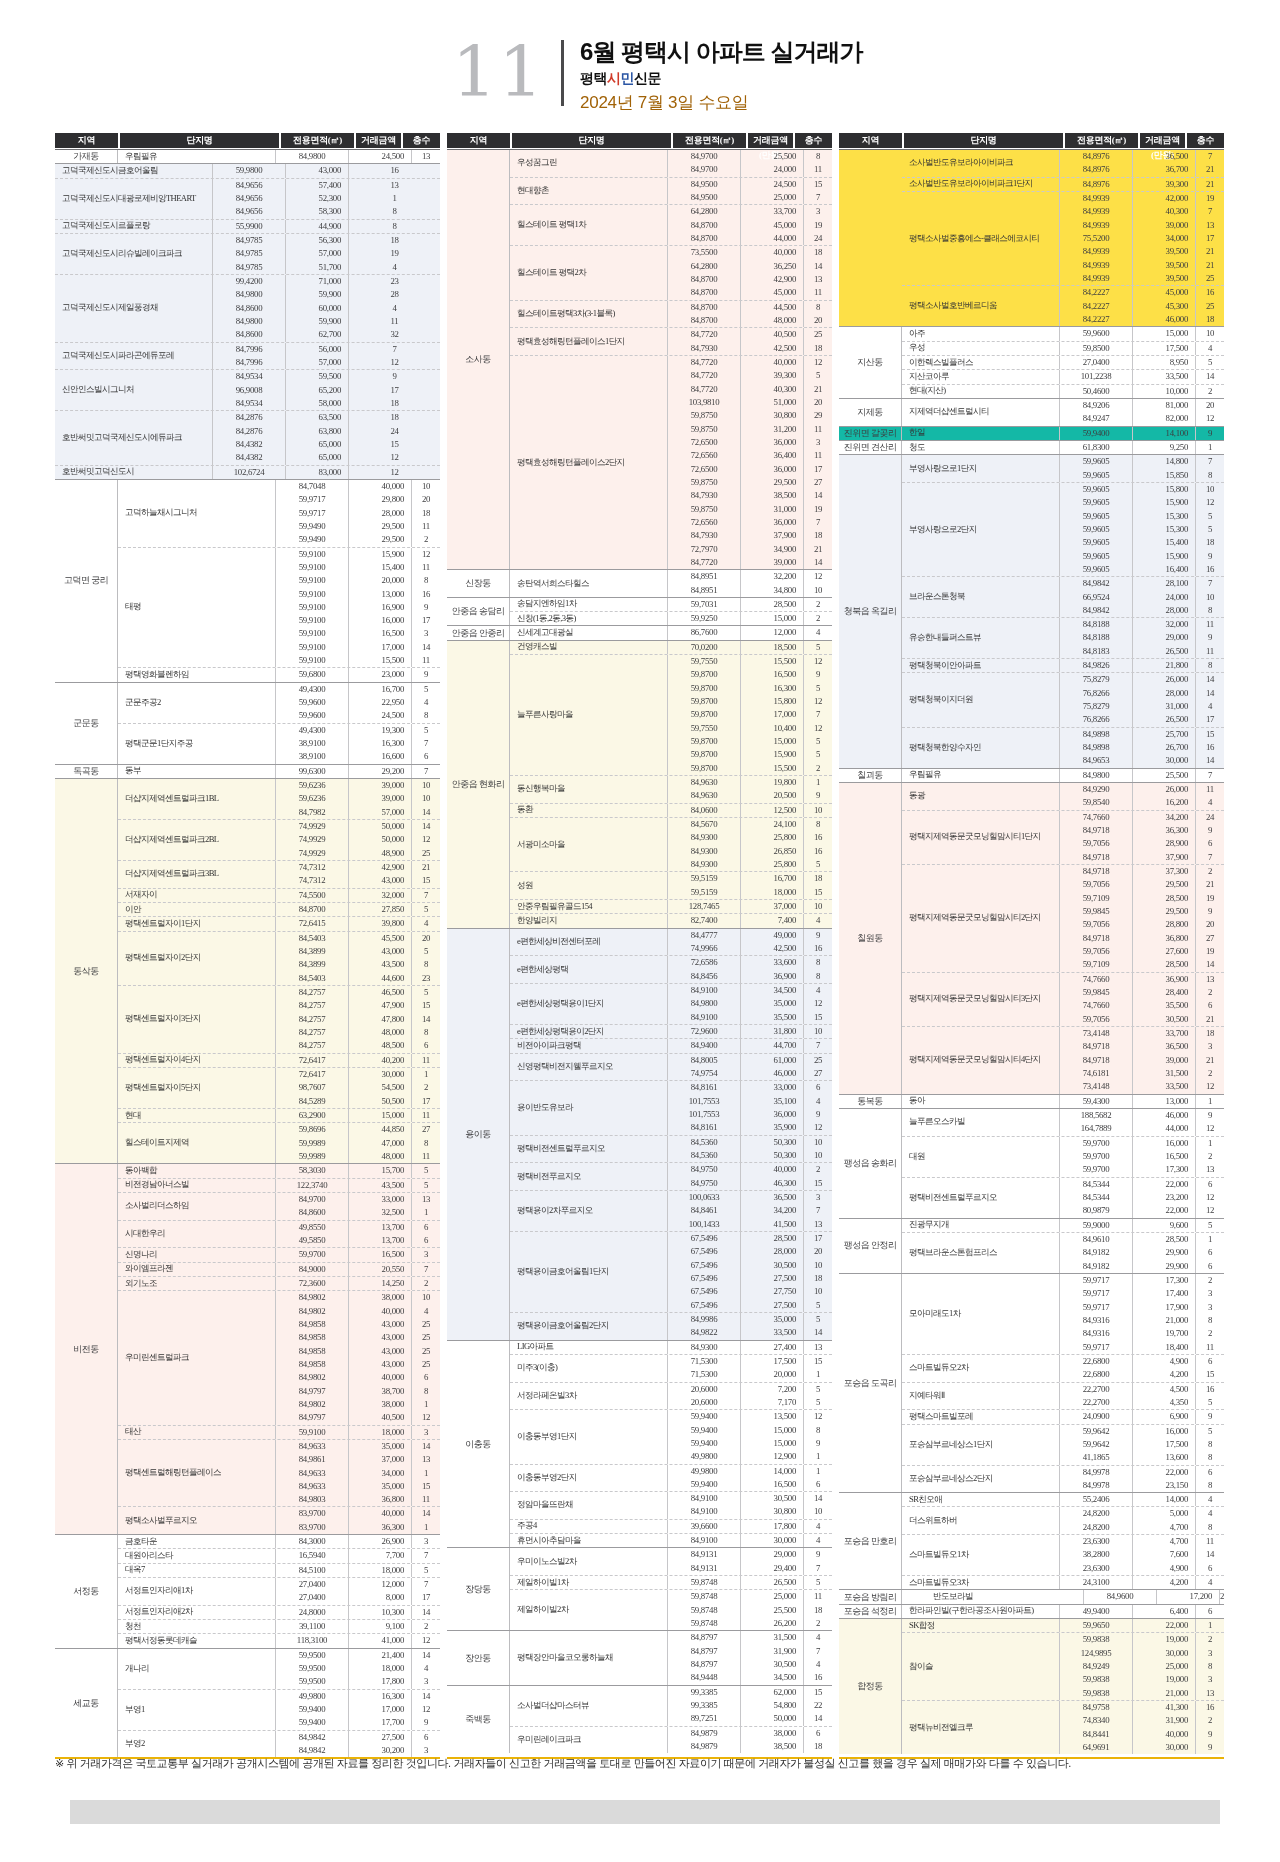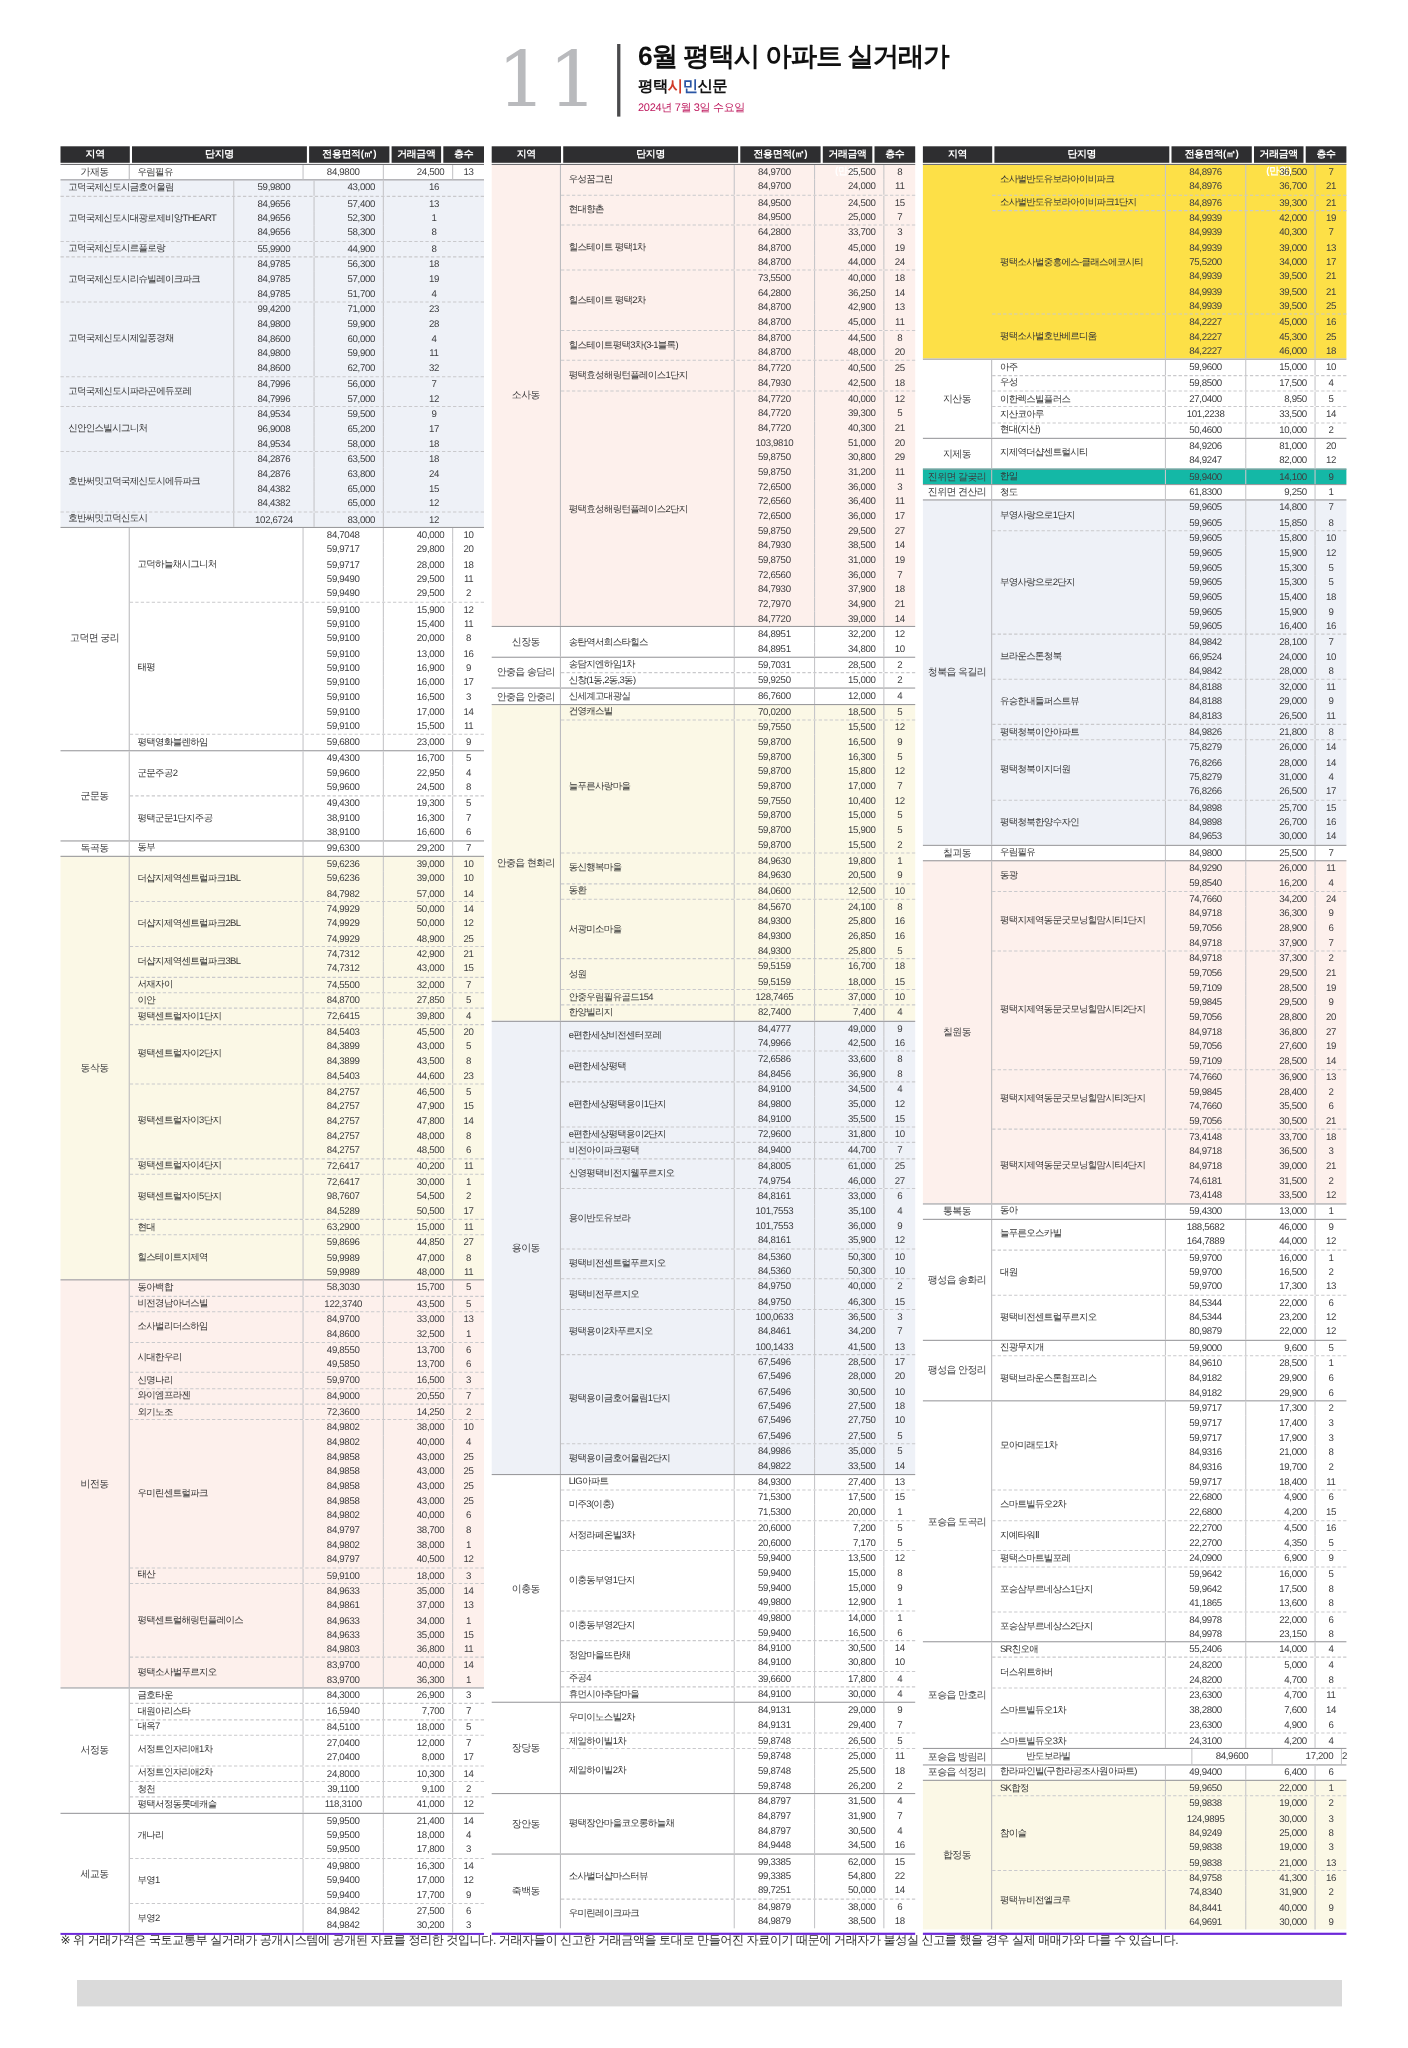--- a/index.html
+++ b/index.html
@@ -6,25 +6,25 @@
   body{font-family:"Liberation Sans","DejaVu Sans",sans-serif;background:#ffffff;}
   #page{position:relative;width:1280px;height:1862px;background:#fff;overflow:hidden;}
 
   
   #masthead{position:absolute;top:36px;left:452px;display:flex;align-items:flex-start;}
   .page-number{font-family:"DejaVu Serif","Liberation Serif",serif;font-size:70px;line-height:72px;color:#b9babd;letter-spacing:2px;}
   .mast-divider{width:3px;height:66px;background:#4a4a4c;margin:4px 16px 0 16px;}
   .mast-text{padding-top:2px;}
   .mast-title{font-size:24px;font-weight:bold;color:#101010;letter-spacing:-1px;line-height:28px;}
   .mast-publisher{font-size:14px;font-weight:bold;margin-top:4px;letter-spacing:-0.5px;}
-  .mast-date{font-size:10px;color:#be185d;margin-top:3px;letter-spacing:-0.3px;}
+  .mast-date{font-size:17px;color:#a16207;margin-top:3px;letter-spacing:-0.3px;}
 
   
   #tables{position:absolute;top:133px;left:55px;display:flex;gap:7px;}
-  .ptable{width:385px;border-bottom:2px solid #6d28d9;color:#3d3d3f;}
+  .ptable{width:385px;border-bottom:2px solid #eab308;color:#3d3d3f;font-family:Liberation Serif, serif;}
   .header-row{display:flex;height:15px;margin-bottom:1px;}
   .hcell{background:#2e2e30;color:#fff;font-size:9px;font-weight:bold;text-align:center;line-height:15px;letter-spacing:-0.3px;}
   .hcell{margin-right:2px;}
   .hcell:last-child{margin-right:0;}
   .h0{width:63px;}.h1{width:159px;}.h2{width:73px;}.h3{width:45px;}.h4{flex:1;}
   .region-block{display:flex;border-top:1px solid #9b9b9e;}
   .region-block:nth-child(2){border-top:1px solid #6f6f72;}
   .region-cell{flex:0 0 62px;display:flex;align-items:center;justify-content:center;
     border-right:1px solid #bcbcbf;font-size:9px;letter-spacing:-0.5px;white-space:nowrap;}
   .region-body{flex:1;display:flex;flex-direction:column;min-width:0;}

